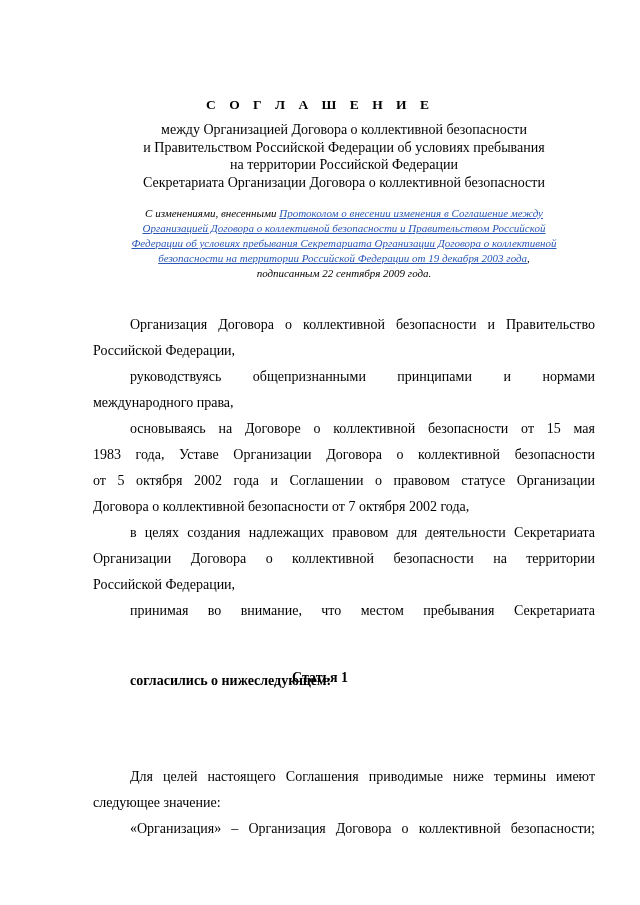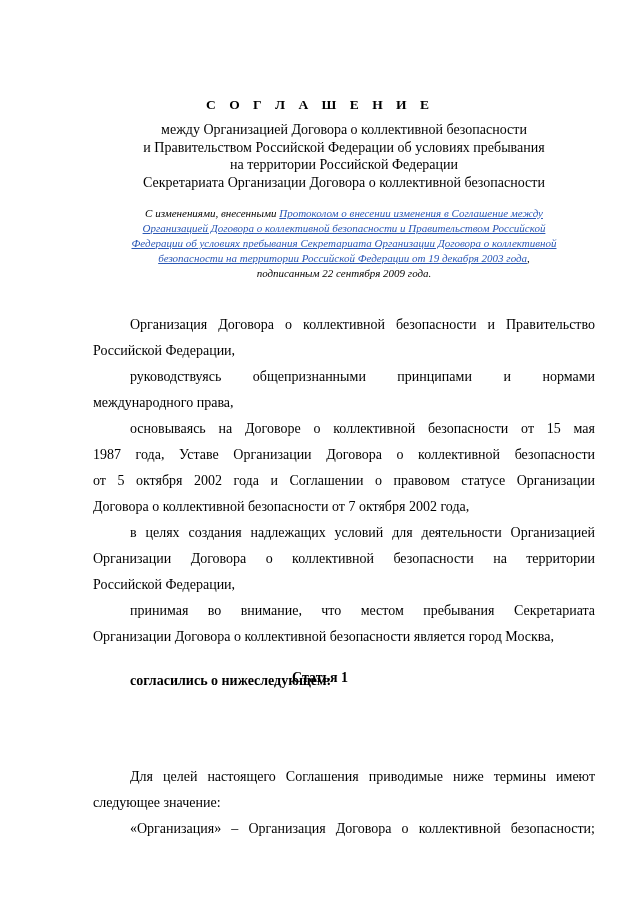--- a/index.html
+++ b/index.html
@@ -125,32 +125,31 @@
     <p class="para">
       <span class="ln first">Организация Договора о коллективной безопасности и Правительство</span>
       <span class="ln last">Российской Федерации,</span>
     </p>
     <p class="para">
       <span class="ln first">руководствуясь общепризнанными принципами и нормами</span>
       <span class="ln last">международного права,</span>
     </p>
     <p class="para">
       <span class="ln first">основываясь на Договоре о коллективной безопасности от 15 мая</span>
-      <span class="ln">1987 года, Уставе Организации Договора о коллективной безопасности</span>
+      <span class="ln">1983 года, Уставе Организации Договора о коллективной безопасности</span>
       <span class="ln">от 5 октября 2002 года и Соглашении о правовом статусе Организации</span>
       <span class="ln last">Договора о коллективной безопасности от 7 октября 2002 года,</span>
     </p>
     <p class="para">
-      <span class="ln first">в целях создания надлежащих условий для деятельности Организацией</span>
+      <span class="ln first">в целях создания надлежащих правовом для деятельности Секретариата</span>
       <span class="ln">Организации Договора о коллективной безопасности на территории</span>
       <span class="ln last">Российской Федерации,</span>
     </p>
     <p class="para">
       <span class="ln first">принимая во внимание, что местом пребывания Секретариата</span>
-      <span class="ln last">Организации Договора о коллективной безопасности является город Москва,</span>
     </p>
   </div>
 
   <div class="bold-line">согласились о нижеследующем:</div>
 
   <div class="article">Статья 1</div>
 
   <div class="body-text" style="top: 733px; margin-top: 31px;">
     <p class="para">
       <span class="ln first">Для целей настоящего Соглашения приводимые ниже термины имеют</span>

